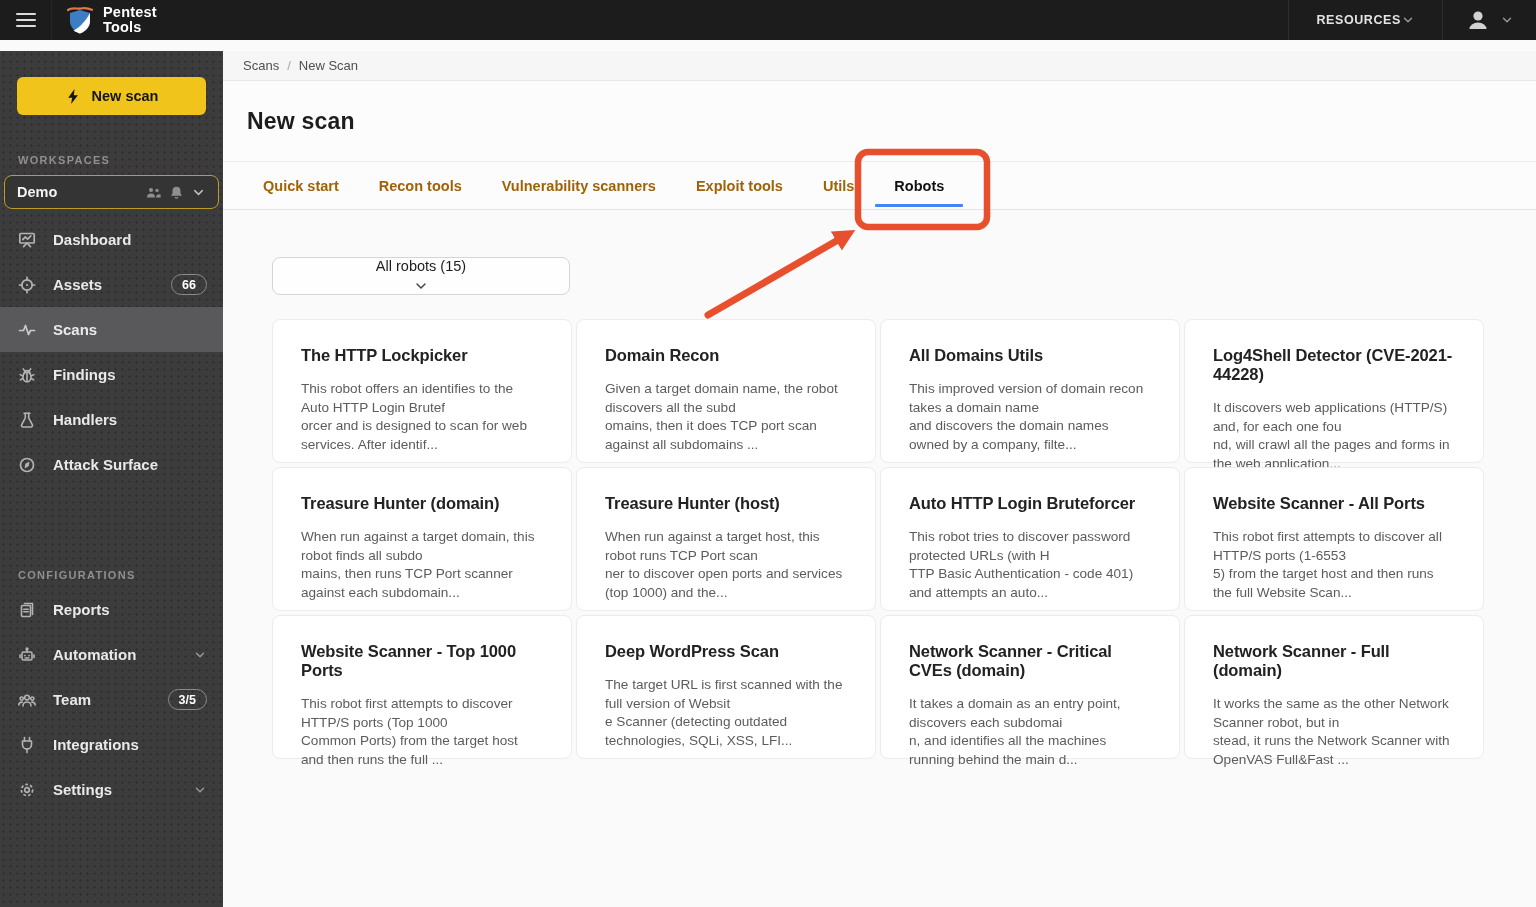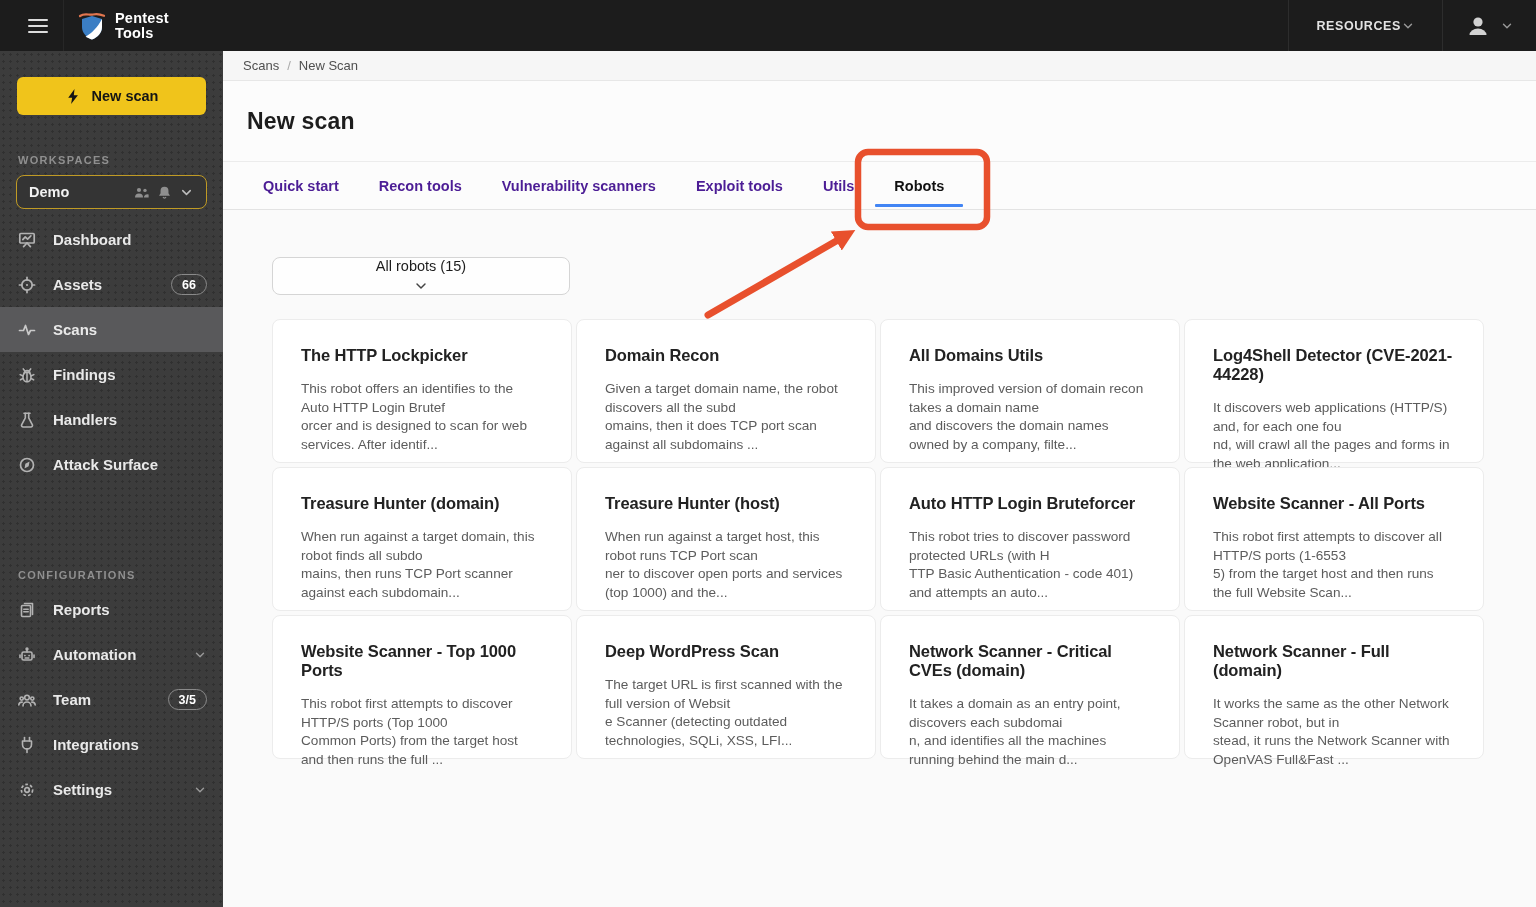--- a/index.html
+++ b/index.html
@@ -2,57 +2,57 @@
 <html><head>
 <meta charset="utf-8">
 <style>
   * { margin:0; padding:0; box-sizing:border-box; }
   html,body { width:1536px; height:907px; }
   body {
     font-family:"Liberation Sans", sans-serif;
     position:relative; overflow:hidden; background:#fafafa;
   }
   
-  .topbar { position:absolute; top:0; left:0; right:0; height:51px; background:#1c1c1c; display:flex; align-items:stretch; z-index:20;padding-left:12px; }
+  .topbar { position:absolute; top:0; left:0; right:0; height:40px; background:#1c1c1c; display:flex; align-items:stretch; z-index:20; }
   .hamburger { width:52px; display:flex; align-items:center; justify-content:center; flex-direction:column; gap:4px; cursor:pointer; border-right:1px solid rgba(255,255,255,0.05); }
   .hamburger span { width:20px; height:2px; background:#dcdcdc; border-radius:1px; }
   .brand { display:flex; align-items:center; gap:8px; padding-left:13px; }
   .brand-text { color:#fff; font-size:14.5px; font-weight:700; line-height:15px; letter-spacing:.2px; }
   .topbar-right { margin-left:auto; display:flex; align-items:stretch; }
   .resources-btn { display:flex; align-items:center; padding:0 27px; border-left:1px solid rgba(255,255,255,0.08); border-right:1px solid rgba(255,255,255,0.08); color:#e3e3e3; font-size:12.5px; font-weight:700; letter-spacing:.6px; cursor:pointer; }
   .account-btn { display:flex; align-items:center; gap:9px; padding:0 22px; cursor:pointer; }
   
   .sidebar { position:absolute; top:51px; left:0; width:223px; bottom:0; background:#3c3c3c;
     background-image:radial-gradient(rgba(0,0,0,0.20) 1px, transparent 1.2px); background-size:7px 7px; z-index:10; }
   .new-scan-btn { margin:26px 17px 0; height:38px; background:#f0c41b; border:none; border-radius:6px; width:189px;
     display:flex; align-items:center; justify-content:center; gap:10px; font-family:inherit;
     font-size:14.5px; font-weight:700; color:#151515; cursor:pointer; }
   .section-label { margin:39px 0 0 18px; font-size:11px; font-weight:700; color:#8f8f8f; letter-spacing:1.3px; }
-  .workspace-select { margin:9px 16px 0; height:34px; border:1.5px solid #c09b25; border-radius:8px; background:#343434;
+  .workspace-select { margin:9px 4px 0; height:34px; border:1.5px solid #c09b25; border-radius:8px; background:#343434;
     display:flex; align-items:center; padding:0 12px; cursor:pointer; }
   .workspace-name { color:#f2f2f2; font-size:14.5px; font-weight:700; }
   .workspace-icons { margin-left:auto; display:flex; align-items:center; gap:7px; }
   .nav { margin-top:8px; list-style:none; }
   .nav.config { margin-top:6px; }
   .nav-item { height:45px; display:flex; align-items:center; padding-left:17px; gap:16px;
     color:#e9e9e9; font-size:15px; font-weight:600; cursor:pointer; }
   .nav-item.active { background:#59595b; }
   .nav-badge { margin-left:auto; margin-right:16px; border:1px solid #8a8a8a; border-radius:999px;
     padding:2.5px 10px; font-size:12.5px; font-weight:700; color:#fff; }
   .nav-chevron { margin-left:auto; margin-right:16px; }
   .config-label { margin:82px 0 0 18px; font-size:11px; font-weight:700; color:#8f8f8f; letter-spacing:1.3px; }
   
   .main { position:absolute; top:51px; left:223px; right:0; bottom:0; background:#fafafa; }
   .breadcrumb-bar { height:30px; background:#f6f6f6; border-bottom:1px solid #e7e7e7; display:flex; align-items:center; padding-left:20px; font-size:13px; color:#4f4f4f; gap:8px; }
   .crumb { cursor:pointer; }
   .crumb-sep { color:#a9a9a9; }
   .titlebar { height:81px; background:#fcfcfc; border-bottom:1px solid #ececec; display:flex; align-items:center; padding-left:24px; }
   .page-title { font-size:23px; font-weight:700; color:#1d1d1d; letter-spacing:.2px; }
   .tabs { height:48px; background:#fcfcfc; border-bottom:1px solid #e3e3e3; display:flex; align-items:stretch; padding-left:40px; gap:40px; }
-  .tab { display:flex; align-items:center; position:relative; font-size:14.5px; font-weight:600; color:#4c1d95; cursor:pointer; white-space:nowrap; }
+  .tab { display:flex; align-items:center; position:relative; font-size:14.5px; font-weight:600; color:#a16207; cursor:pointer; white-space:nowrap; }
   .tab.active { font-weight:700; color:#111; }
   .tab.active::after { content:""; position:absolute; left:-19px; right:-19px; bottom:2px; height:3px; background:#4285f4; border-radius:1px; }
   .content { padding:47px 0 0 49px; }
   .filter-select { width:298px; height:38px; background:#fefefe; border:1px solid #d5d5d5; border-radius:8px;
     display:flex; align-items:center; justify-content:space-between; padding:0 15px; cursor:pointer;flex-direction:column; }
   .filter-value { font-size:14.5px; color:#1c1c1c; }
   .cards { margin-top:24px; width:1212px; display:grid; grid-template-columns:repeat(4,1fr); gap:4px; grid-auto-rows:144px; }
   .card { background:#fff; border:1px solid #ececec; border-radius:8px; padding:26px 28px 0 28px; cursor:pointer; }
   .card-title { font-size:16.5px; font-weight:700; color:#222; letter-spacing:-0.1px; }
   .card-desc { margin-top:15px; font-size:13.6px; color:#5c5c5c; line-height:18.5px; white-space:pre-line; }

